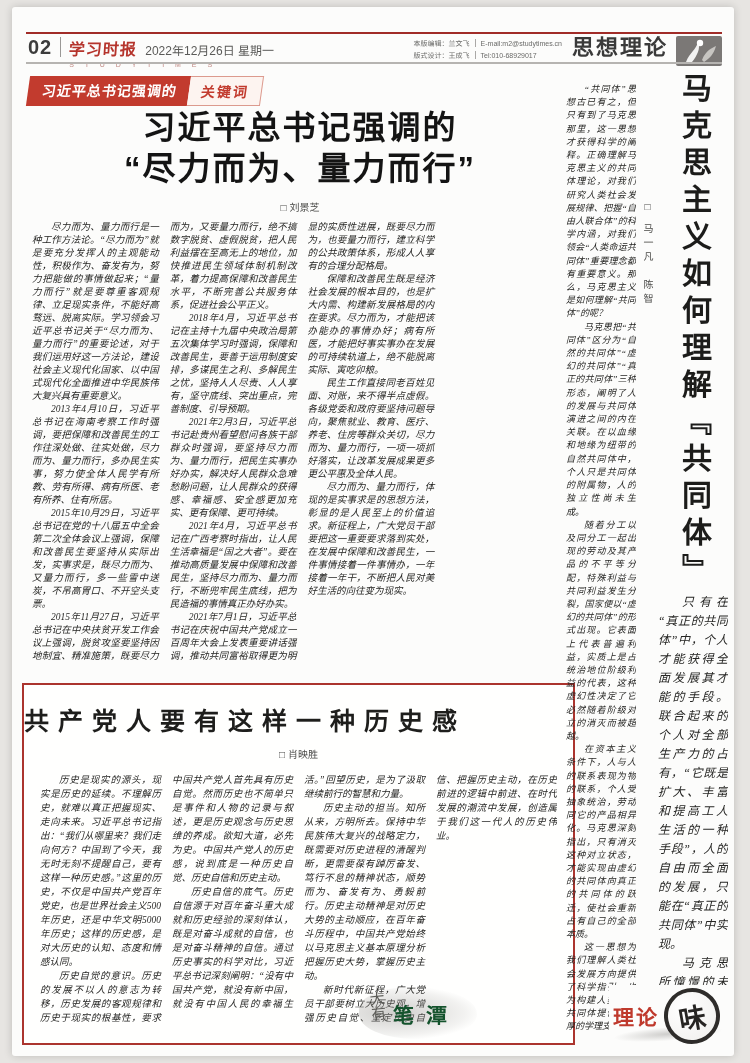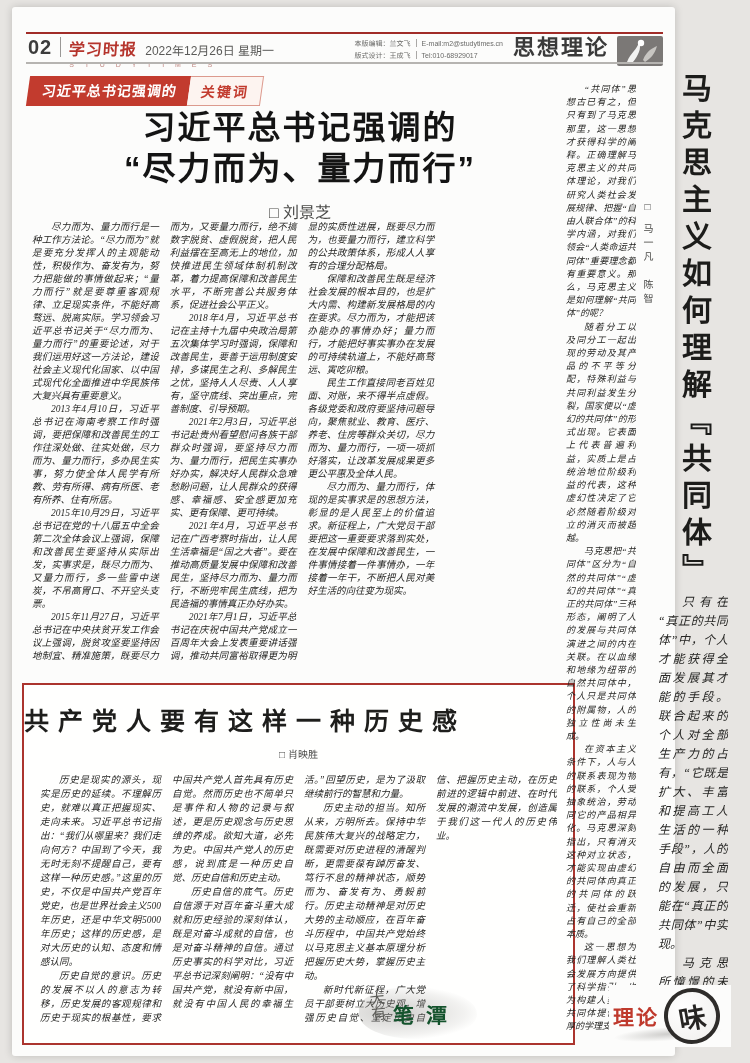--- a/index.html
+++ b/index.html
@@ -3,21 +3,21 @@
 <meta charset="utf-8">
 <style>
   html,body{margin:0;padding:0;}
   body{
     width:750px;height:1063px;position:relative;
     background:#e7e5e2;
     font-family:"Liberation Sans","DejaVu Sans",sans-serif;
     overflow:hidden;
   }
   .page{
-    position:absolute;left:12px;top:7px;width:663px;height:1049px;
+    position:absolute;left:12px;top:7px;width:722px;height:1049px;
     background:#fcfcfb;border-radius:3px;
     box-shadow:0 0 8px rgba(0,0,0,0.18);
   }
   
   .top-rule{position:absolute;top:25px;left:14px;right:12px;height:2px;background:#a12c28;}
   .header-row{position:absolute;top:29px;left:16px;right:12px;height:24px;display:flex;align-items:flex-start;}
   .pagenum{font-size:20px;font-weight:bold;color:#3c3c3c;line-height:22px;letter-spacing:1px;}
   .vbar{width:1px;height:20px;background:#9a9896;margin:1px 8px 0 8px;}
   .masthead-block{display:flex;flex-direction:column;}
   .mast-row{display:flex;align-items:baseline;gap:8px;}
@@ -31,21 +31,21 @@
   .section-title{font-size:22px;font-weight:900;color:#3a3a3a;letter-spacing:2px;line-height:24px;margin-right:8px;}
   .section-logo{width:46px;height:30px;background:#7b7876;border-radius:2px;position:relative;overflow:visible;flex:none;}
   .header-rule{position:absolute;top:55px;left:14px;right:12px;height:2px;background:#b6b4b1;}
 
   
   .kw-banner{position:absolute;top:69px;left:16px;display:flex;align-items:stretch;transform:skewX(-8deg);}
   .banner-red{background:#c23b2e;color:#fff;font-size:14px;font-weight:bold;padding:4px 12px 4px 14px;letter-spacing:1px;}
   .banner-tag{background:#fdf4f0;color:#c23b2e;font-size:14px;font-weight:bold;padding:4px 12px;border:1px solid #dc9a8e;border-left:none;letter-spacing:2px;}
   .kw-title{position:absolute;top:100px;left:18px;width:540px;text-align:center;
     font-size:33px;line-height:41px;font-weight:900;color:#141414;letter-spacing:2px;}
-  .kw-author{position:absolute;top:192px;left:18px;width:540px;text-align:center;font-size:16px;color:#4a4a48;}
+  .kw-author{position:absolute;top:192px;left:18px;width:540px;text-align:center;font-size:10px;color:#4a4a48;}
   .news-text{font-family:"Liberation Serif","DejaVu Serif",serif;color:#262624;text-align:justify;}
   .news-text p{margin:0;text-indent:2em;font-style:italic;}
   .kw-columns{position:absolute;top:214px;left:20px;width:540px;height:452px;
     column-count:4;column-gap:11px;column-fill:auto;
     font-size:9.5px;line-height:13px;overflow:hidden;}
 
   
   .box-article{position:absolute;top:676px;left:10px;width:549px;height:358px;
     border:2.5px solid #ab342e;background:#fffffe;}
   .box-title{margin-top:16px;text-align:left;font-family:"Liberation Serif","DejaVu Serif",serif;
@@ -145,21 +145,21 @@
 
   <div class="kw-columns news-text">
       <p>尽力而为、量力而行是一种工作方法论。“尽力而为”就是要充分发挥人的主观能动性，积极作为、奋发有为，努力把能做的事情做起来；“量力而行”就是要尊重客观规律、立足现实条件，不能好高骛远、脱离实际。学习领会习近平总书记关于“尽力而为、量力而行”的重要论述，对于我们运用好这一方法论，建设社会主义现代化国家、以中国式现代化全面推进中华民族伟大复兴具有重要意义。</p>
       <p>2013年4月10日，习近平总书记在海南考察工作时强调，要把保障和改善民生的工作往深处做、往实处做，尽力而为、量力而行，多办民生实事，努力使全体人民学有所教、劳有所得、病有所医、老有所养、住有所居。</p>
       <p>2015年10月29日，习近平总书记在党的十八届五中全会第二次全体会议上强调，保障和改善民生要坚持从实际出发，实事求是，既尽力而为、又量力而行，多一些雪中送炭，不吊高胃口、不开空头支票。</p>
       <p>2015年11月27日，习近平总书记在中央扶贫开发工作会议上强调，脱贫攻坚要坚持因地制宜、精准施策，既要尽力而为，又要量力而行，绝不搞数字脱贫、虚假脱贫，把人民利益摆在至高无上的地位，加快推进民生领域体制机制改革，着力提高保障和改善民生水平，不断完善公共服务体系，促进社会公平正义。</p>
       <p>2018年4月，习近平总书记在主持十九届中央政治局第五次集体学习时强调，保障和改善民生，要善于运用制度安排，多谋民生之利、多解民生之忧，坚持人人尽责、人人享有，坚守底线、突出重点，完善制度、引导预期。</p>
       <p>2021年2月3日，习近平总书记赴贵州看望慰问各族干部群众时强调，要坚持尽力而为、量力而行，把民生实事办好办实，解决好人民群众急难愁盼问题，让人民群众的获得感、幸福感、安全感更加充实、更有保障、更可持续。</p>
       <p>2021年4月，习近平总书记在广西考察时指出，让人民生活幸福是“国之大者”。要在推动高质量发展中保障和改善民生，坚持尽力而为、量力而行，不断兜牢民生底线，把为民造福的事情真正办好办实。</p>
       <p>2021年7月1日，习近平总书记在庆祝中国共产党成立一百周年大会上发表重要讲话强调，推动共同富裕取得更为明显的实质性进展，既要尽力而为，也要量力而行，建立科学的公共政策体系，形成人人享有的合理分配格局。</p>
-      <p>保障和改善民生既是经济社会发展的根本目的，也是扩大内需、构建新发展格局的内在要求。尽力而为，才能把该办能办的事情办好；量力而行，才能把好事实事办在发展的可持续轨道上，不能好高骛远、寅吃卯粮。</p>
+      <p>保障和改善民生既是经济社会发展的根本目的，也是扩大内需、构建新发展格局的内在要求。尽力而为，才能把该办能办的事情办好；病有所医，才能把好事实事办在发展的可持续轨道上，绝不能脱离实际、寅吃卯粮。</p>
       <p>民生工作直接同老百姓见面、对账，来不得半点虚假。各级党委和政府要坚持问题导向，聚焦就业、教育、医疗、养老、住房等群众关切，尽力而为、量力而行，一项一项抓好落实，让改革发展成果更多更公平惠及全体人民。</p>
       <p>尽力而为、量力而行，体现的是实事求是的思想方法，彰显的是人民至上的价值追求。新征程上，广大党员干部要把这一重要要求落到实处，在发展中保障和改善民生，一件事情接着一件事情办，一年接着一年干，不断把人民对美好生活的向往变为现实。</p>
     </div>
 
   <div class="box-article">
     <div class="box-title">共产党人要有这样一种历史感</div>
     <div class="box-author">□ 肖映胜</div>
     <div class="box-columns news-text">
         <p>历史是现实的源头，现实是历史的延续。不理解历史，就难以真正把握现实、走向未来。习近平总书记指出：“我们从哪里来？我们走向何方？中国到了今天，我无时无刻不提醒自己，要有这样一种历史感。”这里的历史，不仅是中国共产党百年党史，也是世界社会主义500年历史，还是中华文明5000年历史；这样的历史感，是对大历史的认知、态度和情感认同。</p>
         <p>历史自觉的意识。历史的发展不以人的意志为转移，历史发展的客观规律和历史于现实的根基性，要求中国共产党人首先具有历史自觉。然而历史也不简单只是事件和人物的记录与叙述，更是历史观念与历史思维的养成。欲知大道，必先为史。中国共产党人的历史感，说到底是一种历史自觉、历史自信和历史主动。</p>
@@ -169,22 +169,22 @@
       </div>
     <div class="bitan-stamp">
       <div class="bitan-blob"></div>
       <div class="bitan-seal">大有</div>
       <div class="bitan-label">笔潭</div>
     </div>
   </div>
 
   <div class="m-colA news-text">
       <p>“共同体”思想古已有之，但只有到了马克思那里，这一思想才获得科学的阐释。正确理解马克思主义的共同体理论，对我们研究人类社会发展规律、把握“自由人联合体”的科学内涵，对我们领会“人类命运共同体”重要理念都有重要意义。那么，马克思主义是如何理解“共同体”的呢？</p>
+      <p>马克思把“共同体”区分为“自然的共同体”“虚幻的共同体”“真正的共同体”三种形态，阐明了人的发展与共同体演进之间的内在关联。在以血缘和地缘为纽带的自然共同体中，个人只是共同体的附属物，人的独立性尚未生成。</p>
       <p>随着分工以及同分工一起出现的劳动及其产品的不平等分配，特殊利益与共同利益发生分裂，国家便以“虚幻的共同体”的形式出现。它表面上代表普遍利益，实质上是占统治地位阶级利益的代表，这种虚幻性决定了它必然随着阶级对立的消灭而被超越。</p>
-      <p>马克思把“共同体”区分为“自然的共同体”“虚幻的共同体”“真正的共同体”三种形态，阐明了人的发展与共同体演进之间的内在关联。在以血缘和地缘为纽带的自然共同体中，个人只是共同体的附属物，人的独立性尚未生成。</p>
       <p>在资本主义条件下，人与人的联系表现为物的联系，个人受抽象统治，劳动同它的产品相异化。马克思深刻指出，只有消灭这种对立状态，才能实现由虚幻的共同体向真正的共同体的跃迁，使社会重新占有自己的全部本质。</p>
       <p>这一思想为我们理解人类社会发展方向提供了科学指引，也为构建人类命运共同体提供了深厚的学理支撑。</p>
     </div>
 
   <div class="m-vauthor">□ 马一凡　陈智</div>
 
   <div class="m-headline">马克思主义如何理解『共同体』</div>
 
   <div class="m-colB news-text">
       <p>只有在“真正的共同体”中，个人才能获得全面发展其才能的手段。联合起来的个人对全部生产力的占有，“它既是扩大、丰富和提高工人生活的一种手段”，人的自由而全面的发展，只能在“真正的共同体”中实现。</p>

